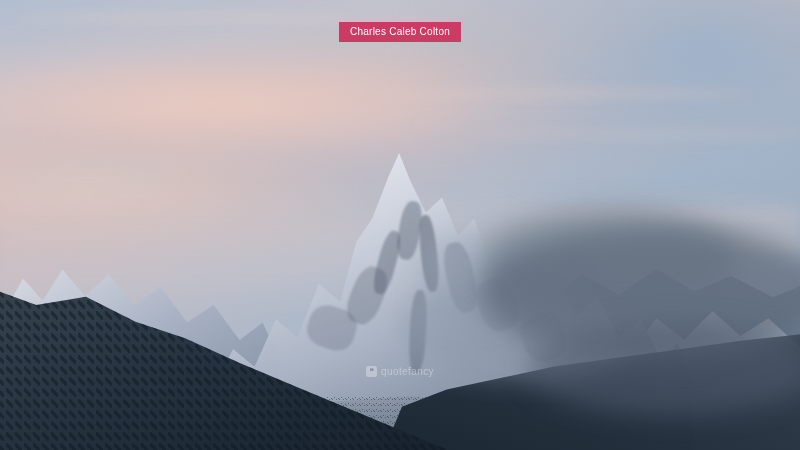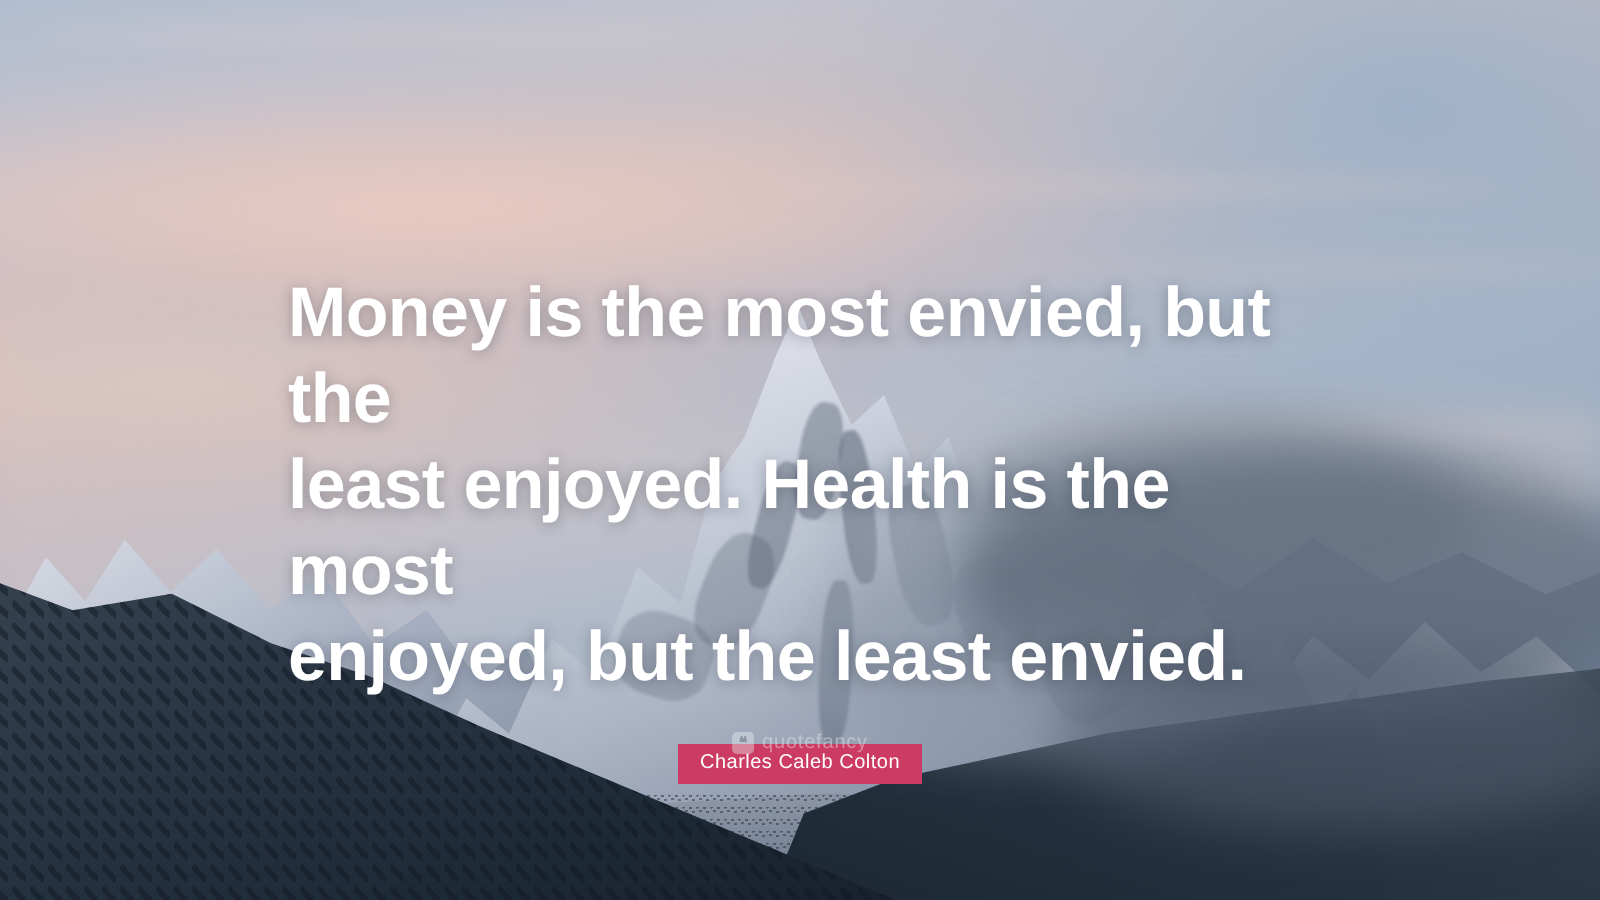--- a/index.html
+++ b/index.html
@@ -389,25 +389,20 @@
   <div class="mist mist-g"></div>
   <div class="mist mist-f"></div>
   <div class="mist mist-e"></div>
   <div class="mist mist-c"></div>
   <div class="mist mist-b"></div>
   <div class="mist mist-a"></div>
   <div class="mist mist-d"></div>
 
   <div class="content">
 
-    <div class="quote" style="color: rgb(255, 255, 255);">
-      <span style="display: block;">Money is the most envied, but the</span>
-      <span style="display: block;">least enjoyed. Health is the most</span>
-      <span style="display: block;">enjoyed, but the least envied.</span>
-    </div>
 
     <div class="author-wrap">
       <span class="author" style="background: rgb(204, 59, 100); color: rgb(255, 255, 255);">Charles Caleb Colton</span>
     </div>
 
   </div>
 
   <div class="watermark">
     <span class="wm-badge">❝</span>
     <span class="wm-text">quotefancy</span>

